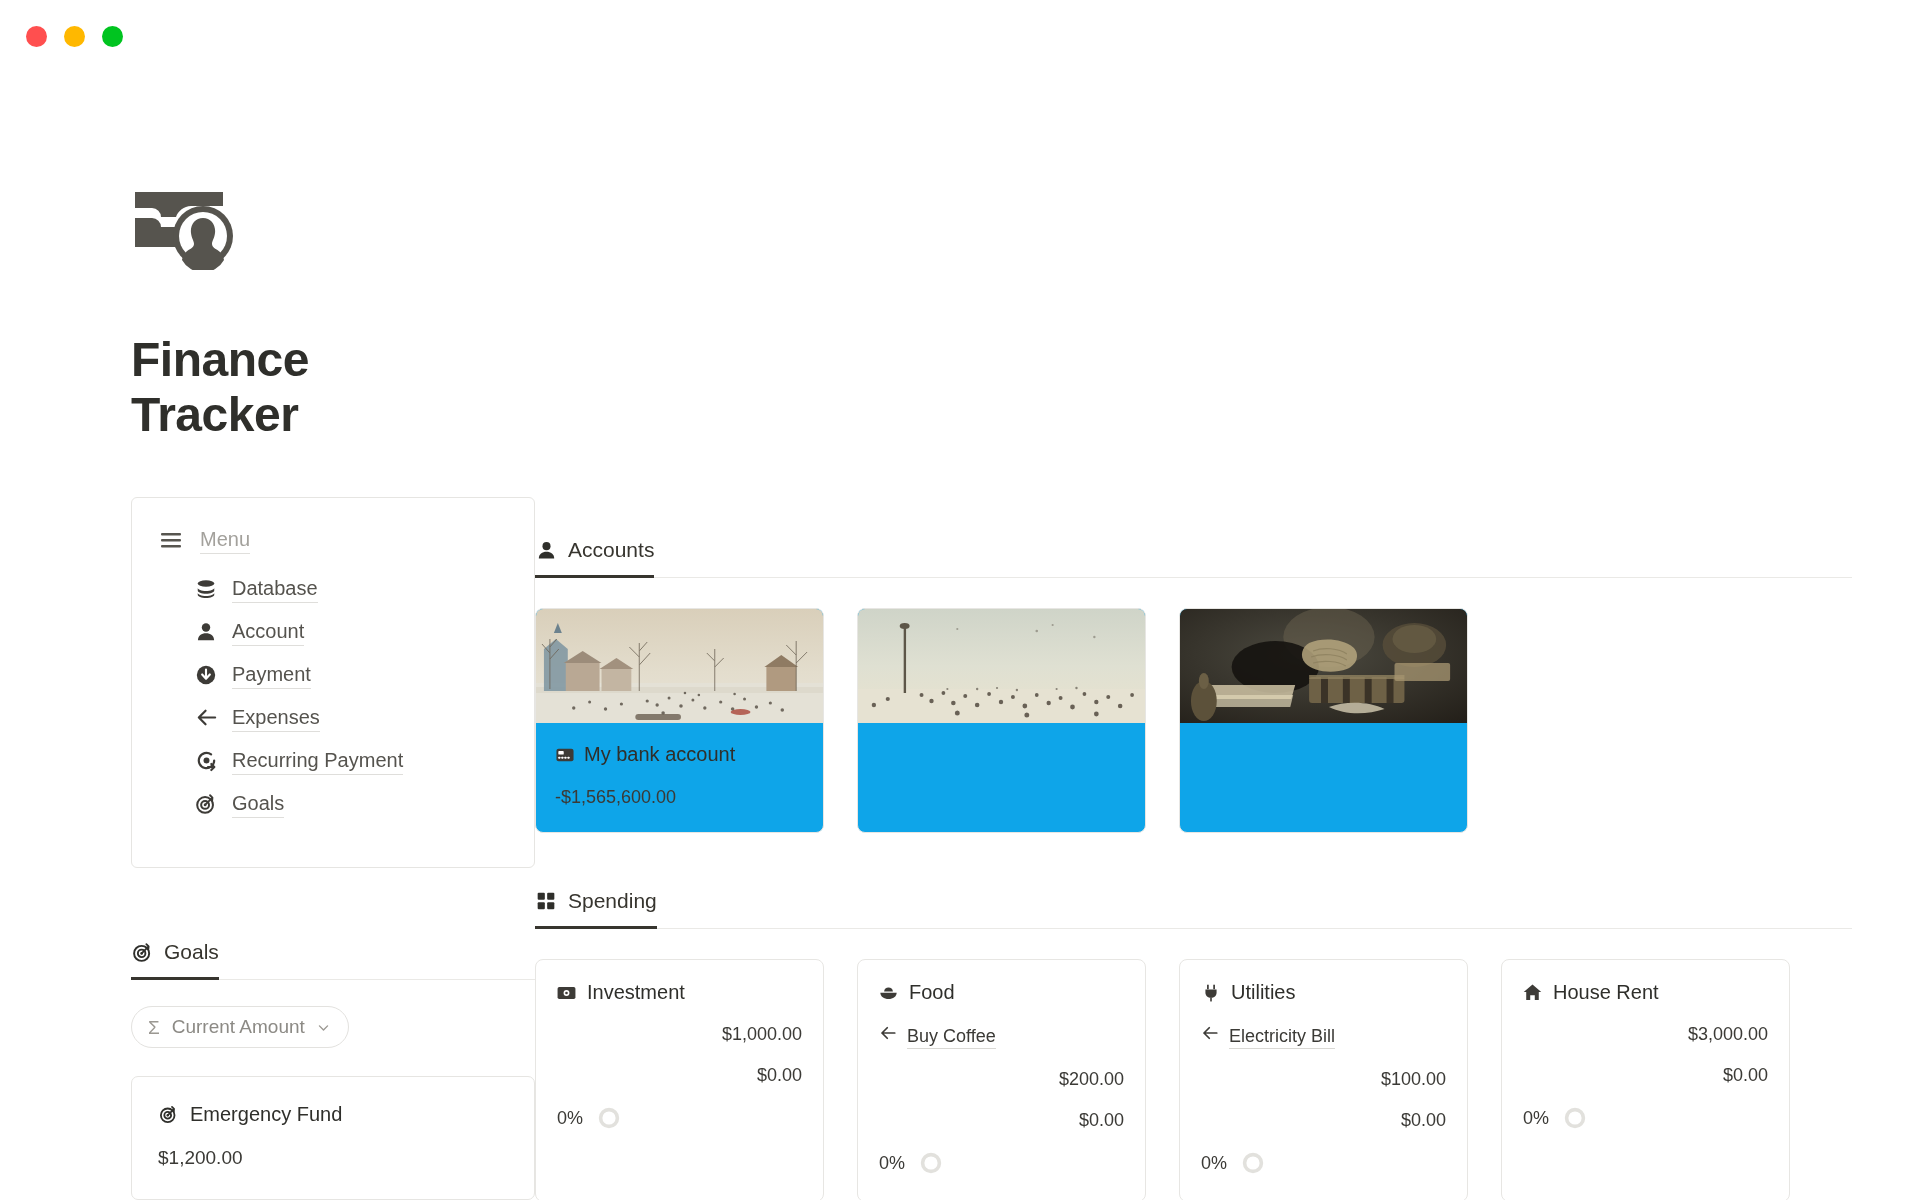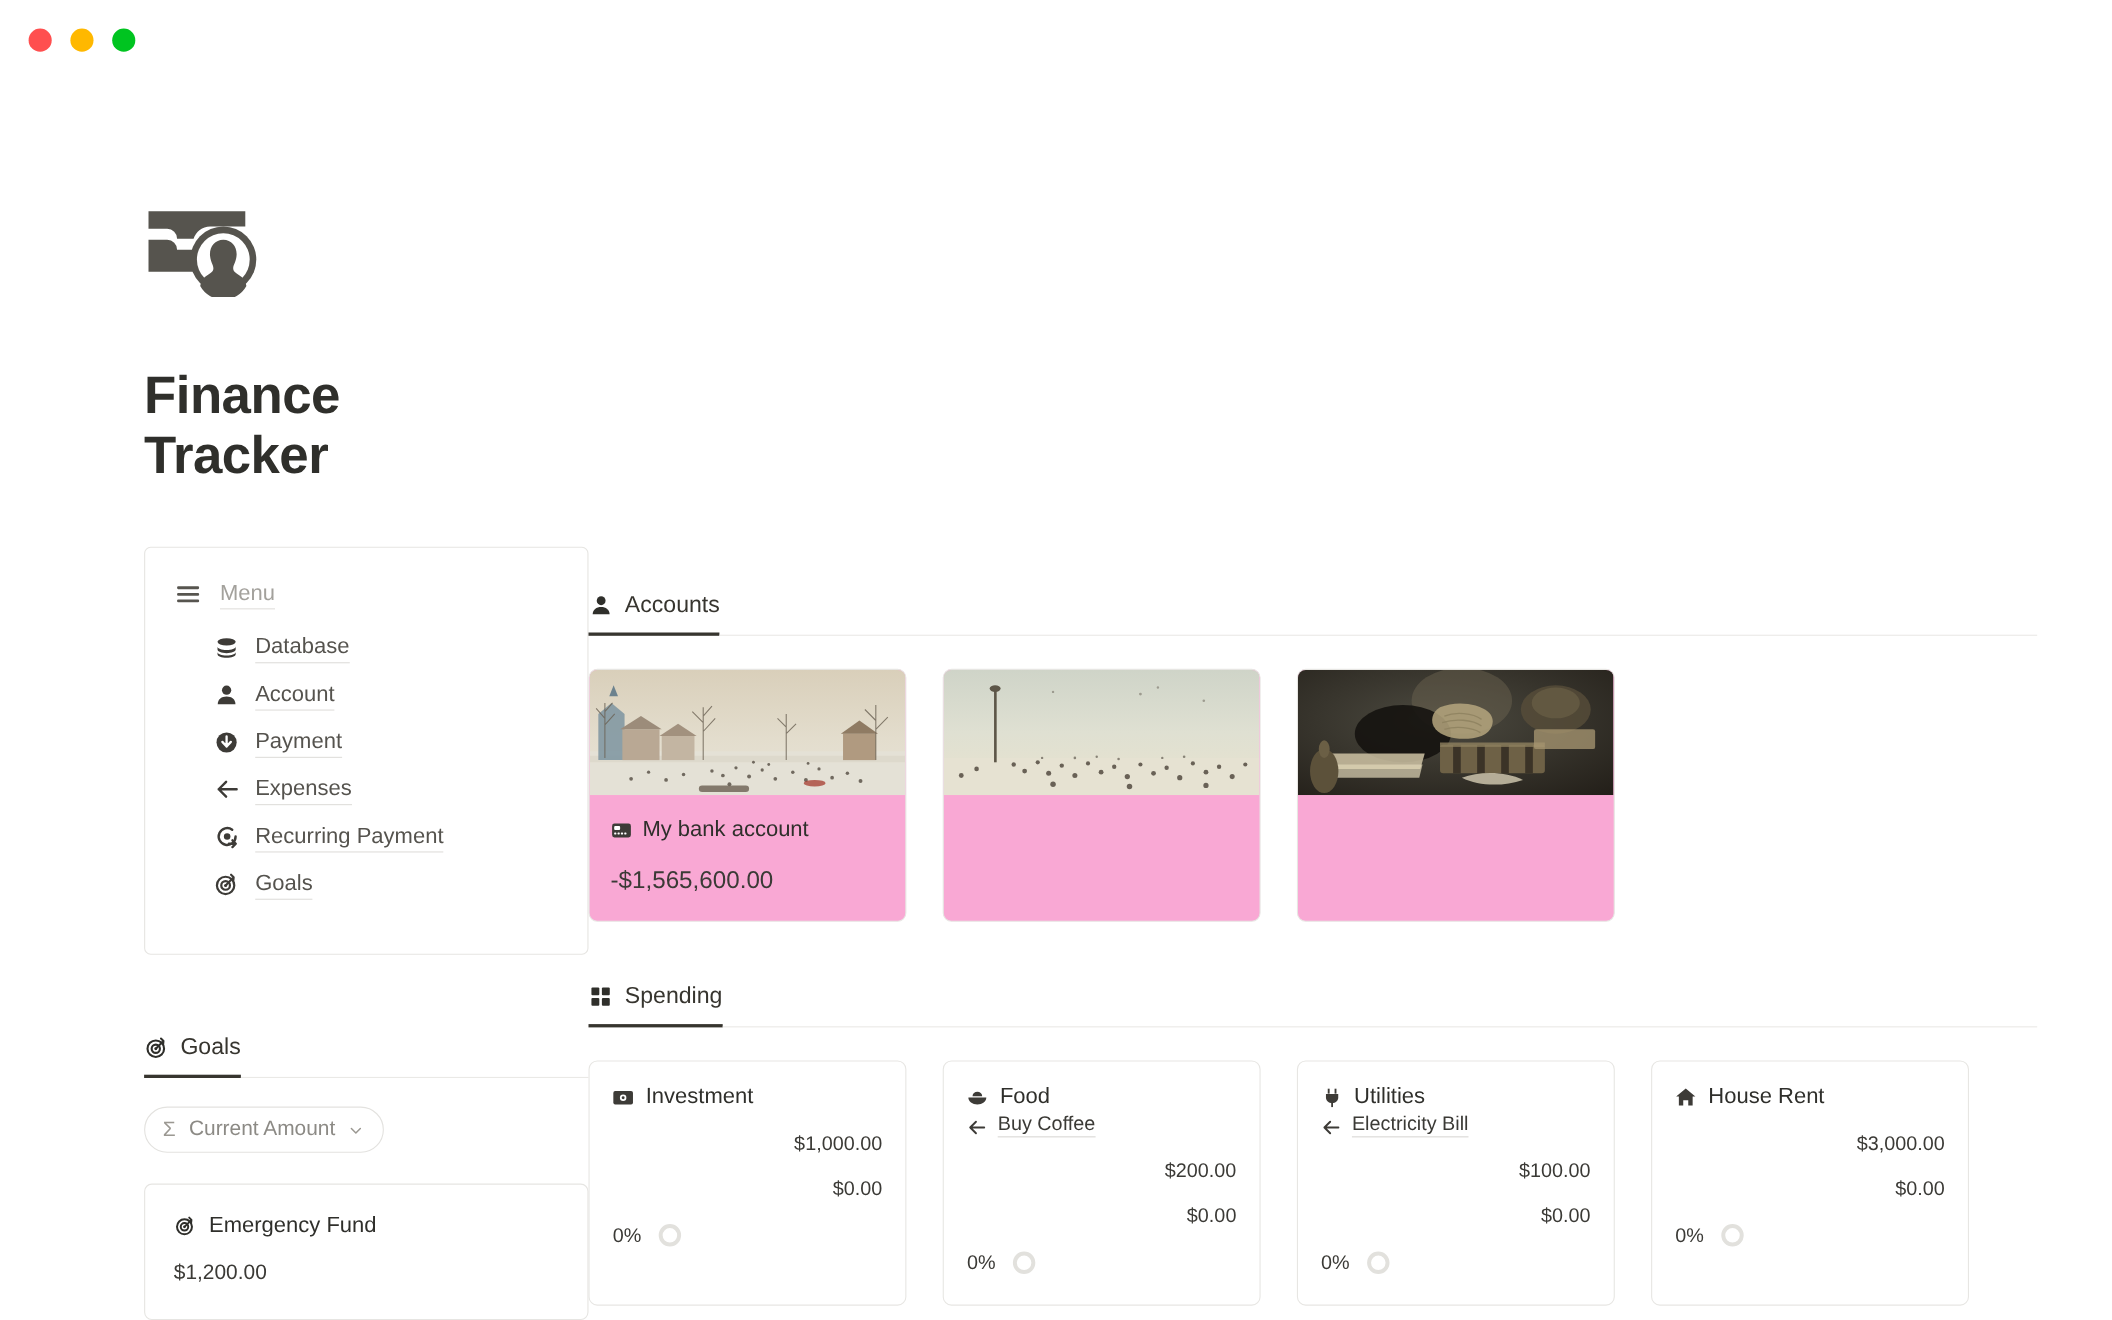--- a/index.html
+++ b/index.html
@@ -92,42 +92,42 @@
     padding-bottom: 13px; border-bottom: 3px solid #37352F;
   }
   .sec-head .tab .ic { width: 22px; height: 22px; display: flex; align-items: center; justify-content: center; }
   .sec-head .tab .lbl { font-size: 21px; color: #37352F; }
   .sec-head .fill { flex: 1; height: 1px; background: #EAE9E6; margin-bottom: 0; }
 
   .accounts-sec { margin-top: 466px; }
   .acct-grid { display: flex; gap: 33px; margin-top: 30px; }
   .acct-card {
     width: 289px; border: 1px solid #E7E6E3; border-radius: 8px;
-    background: #f9a8d4; overflow: hidden; cursor: pointer;
+    background: #0ea5e9; overflow: hidden; cursor: pointer;
   }
   .acct-thumb { height: 114px; width: 100%; position: relative; overflow: hidden; }
   .acct-body { padding: 20px 19px 24px 19px; }
   .acct-body .ttl { display: flex; align-items: center; gap: 10px; }
   .acct-body .ttl .ic { width: 19px; height: 15px; display: flex; align-items: center; justify-content: center; }
   .acct-body .ttl .nm { font-size: 20px; color: #2F2F2B; }
-  .acct-body .bal { font-size: 22px; color: #3B3A36; margin-top: 21px; }
+  .acct-body .bal { font-size: 18px; color: #3B3A36; margin-top: 21px; }
 
   .spending-sec { margin-top: 56px; }
   .spend-grid {
     display: grid; grid-template-columns: repeat(4, 289px);
     gap: 33px; margin-top: 30px;
   }
   .spend-card {
     border: 1px solid #E7E6E3; border-radius: 8px; background: #fff;
     padding: 21px 21px 26px 21px; min-height: 196px; cursor: pointer;
   }
   .spend-card .ttl { display: flex; align-items: center; gap: 11px; }
   .spend-card .ttl .ic { width: 19px; height: 19px; display: flex; align-items: center; justify-content: center; }
   .spend-card .ttl .nm { font-size: 20px; color: #2F2F2B; }
-  .spend-card .link { display: flex; align-items: flex-end; gap: 10px; }
+  .spend-card .link { display: flex; align-items: flex-start; gap: 10px; margin-top: 20px; }
   .spend-card .link .ic { width: 18px; height: 18px; display: flex; align-items: center; justify-content: center; }
   .spend-card .link .lt {
     font-size: 18px; color: #3B3A36;
     border-bottom: 1px solid #D9D8D4; line-height: 1.35;
   }
   .spend-card .amt { font-size: 18px; color: #3B3A36; margin-top: 20px; text-align: right; }
   .spend-card .prow { display: flex; align-items: center; gap: 14px; margin-top: 20px; }
   .spend-card .prow .pct { font-size: 18px; color: #3B3A36; }
 
   .ring { display: block; }

